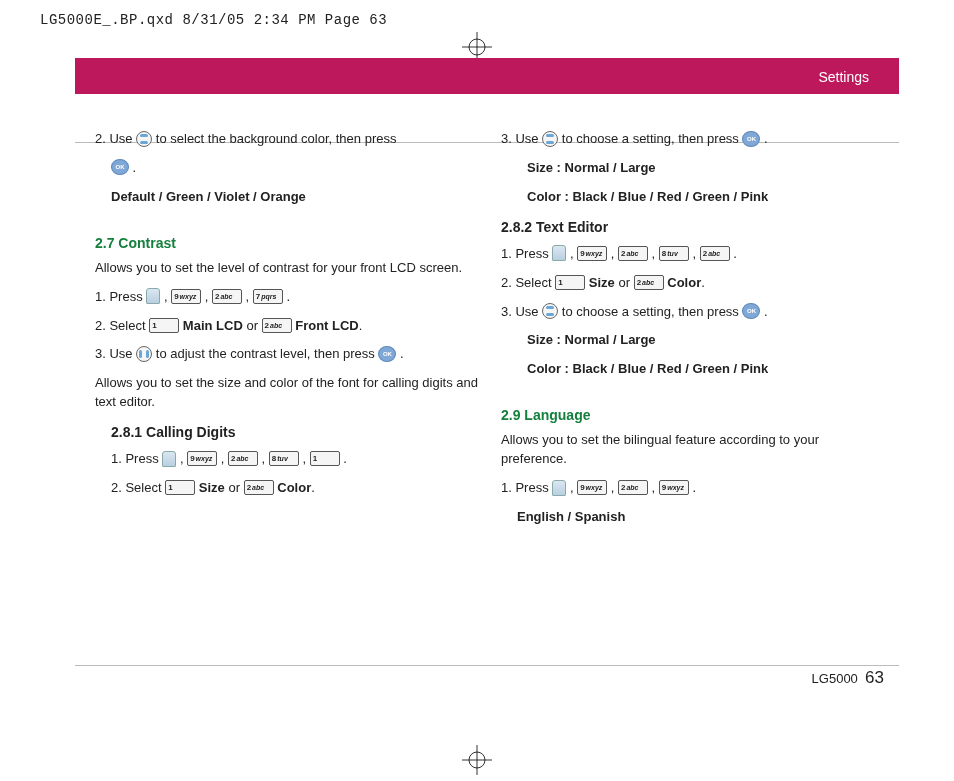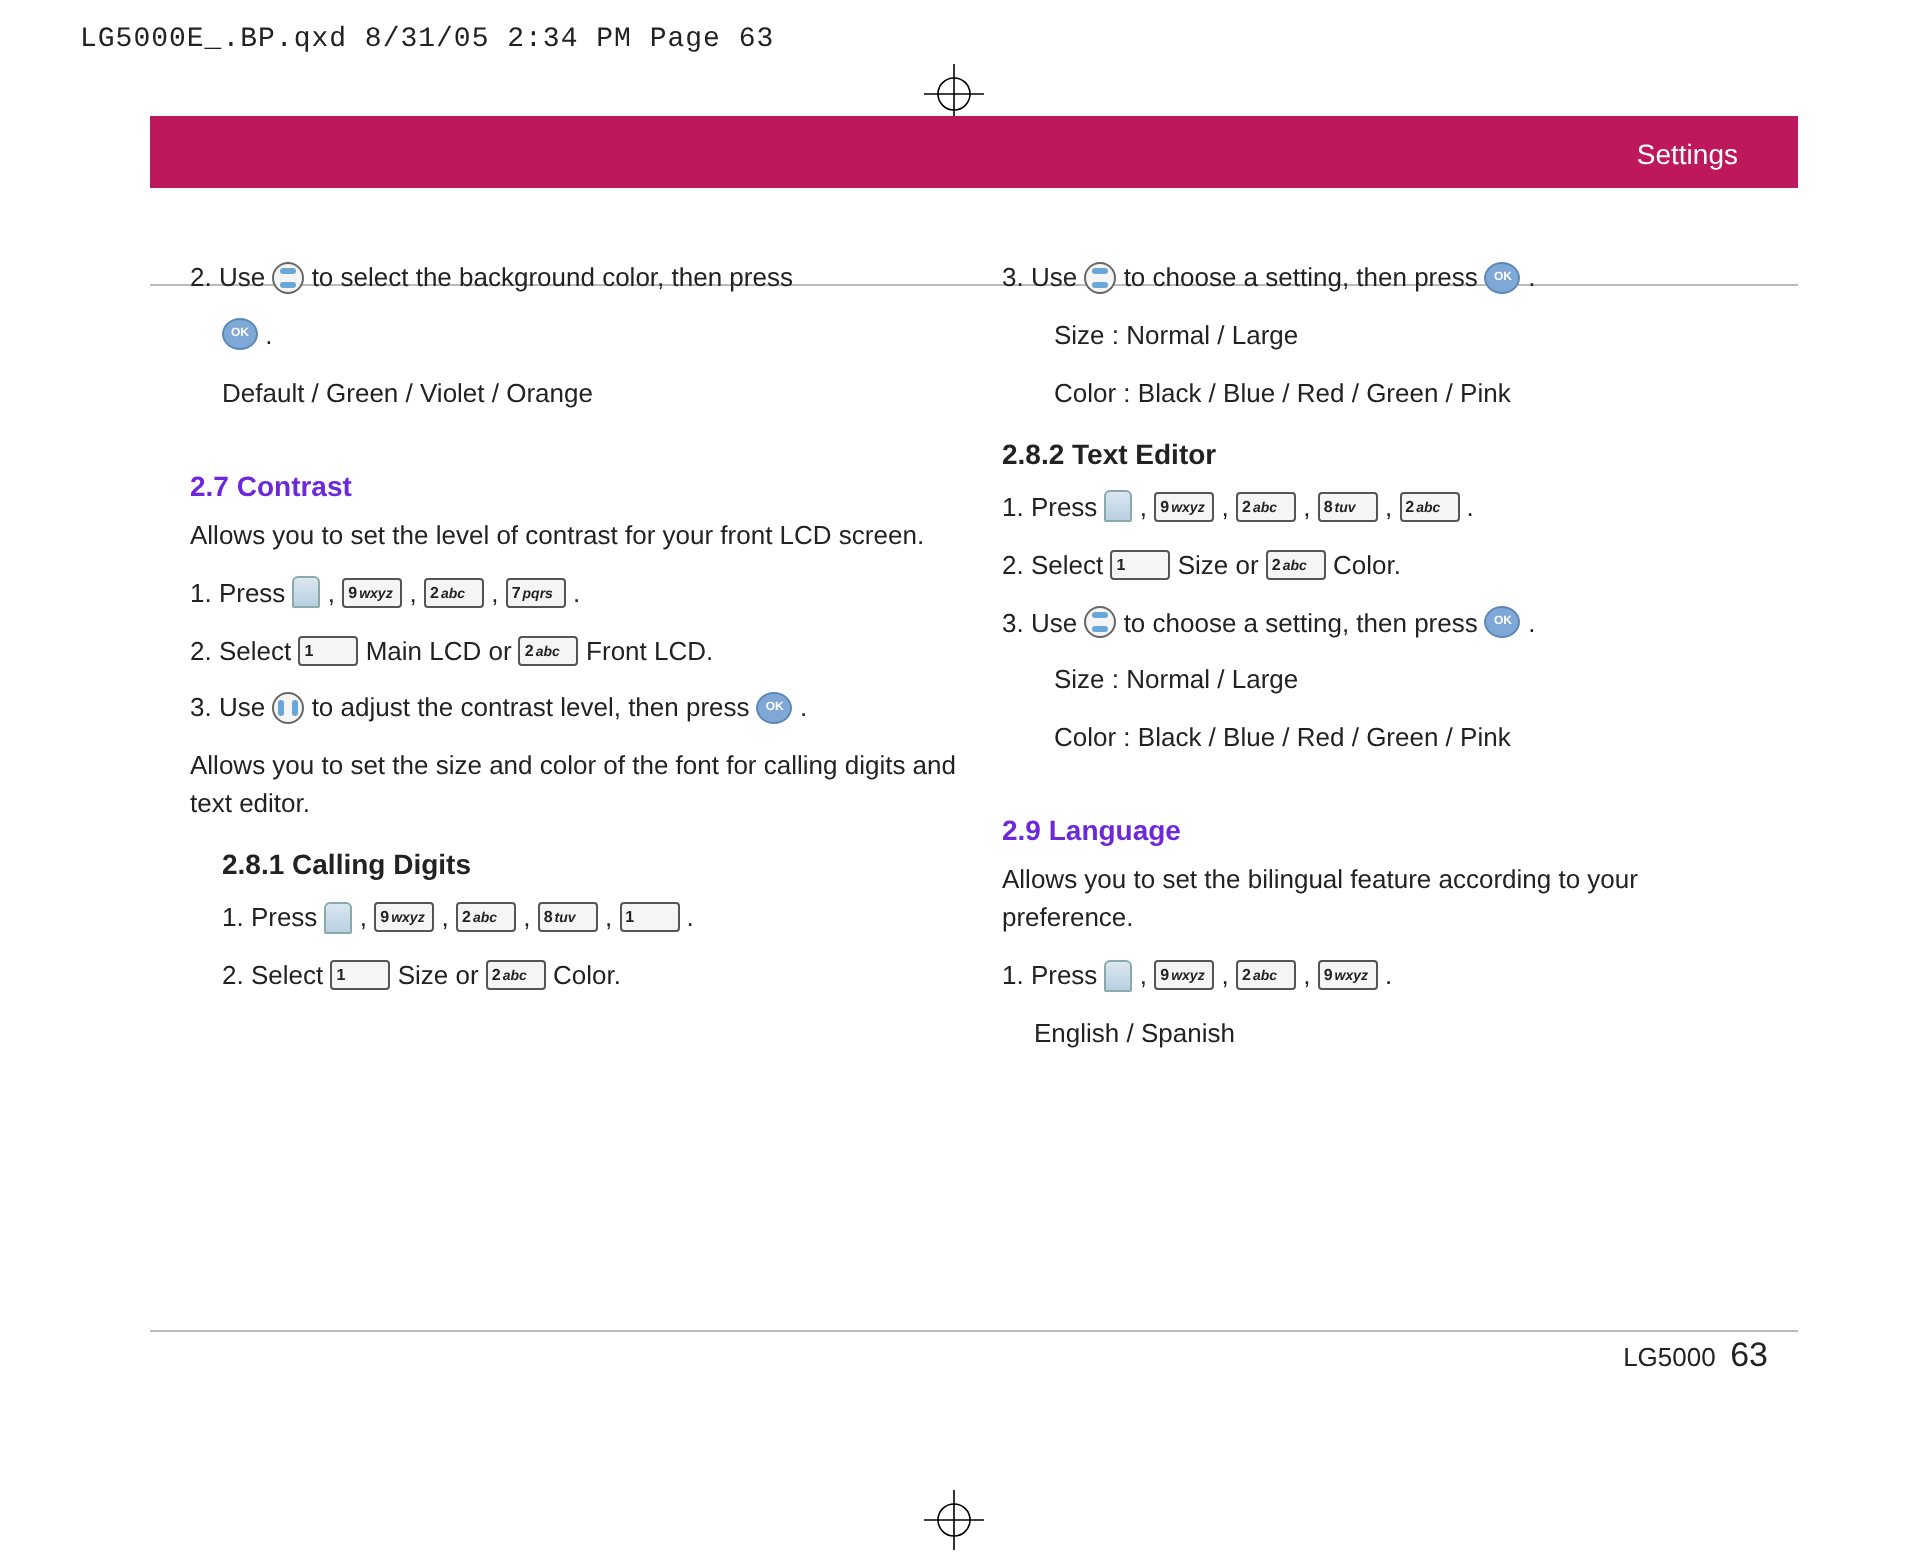--- a/index.html
+++ b/index.html
@@ -9,23 +9,23 @@
   .crop-top svg{display:block}
   .crop-btm{position:absolute;left:50%;bottom:6px;transform:translateX(-50%);width:30px;height:30px}
   .frame{position:absolute;left:75px;top:58px;right:55px}
   .pinkbar{height:36px;background:#be185d}
   .hdr{color:#fff;font-size:14px;position:absolute;right:30px;top:9px}
   .rule{height:1px;background:#bbb;margin-top:48px}
   .body{position:absolute;left:95px;right:70px;top:130px;bottom:120px}
   .cols{display:flex;gap:23px}
   .col{flex:1}
   p{margin:0 0 10px}
-  .sec{color:#6d28d9;font-weight:bold;font-size:14px;margin-top:26px;margin-bottom:6px}
+  .sec{color:#15803d;font-weight:bold;font-size:14px;margin-top:26px;margin-bottom:6px}
   .sub{font-weight:bold;font-size:14px;margin-top:8px;margin-bottom:8px}
-  .bold{font-weight:normal}
+  .bold{font-weight:bold}
   .ind{padding-left:16px}
   .ind2{padding-left:26px}
   .ftr{position:absolute;right:70px;bottom:90px;font-size:13px}
   .pg{font-size:17px}
   .ico{display:inline-block;vertical-align:middle;height:14px;border:1px solid #666;border-radius:3px;background:#f5f5f5;position:relative;top:-1px}
   .ico.nav{width:14px;border-radius:50%}
   .ico.nav::before{content:"";position:absolute;left:3px;right:3px;top:2px;border-top:3px solid #6aa6d6;border-radius:2px}
   .ico.nav::after{content:"";position:absolute;left:3px;right:3px;bottom:2px;border-bottom:3px solid #6aa6d6;border-radius:2px}
   .ico.nav.lr::before{left:2px;right:auto;top:3px;bottom:3px;width:3px;border:none;background:#6aa6d6;border-radius:2px}
   .ico.nav.lr::after{right:2px;left:auto;top:3px;bottom:3px;width:3px;border:none;background:#6aa6d6;border-radius:2px}

